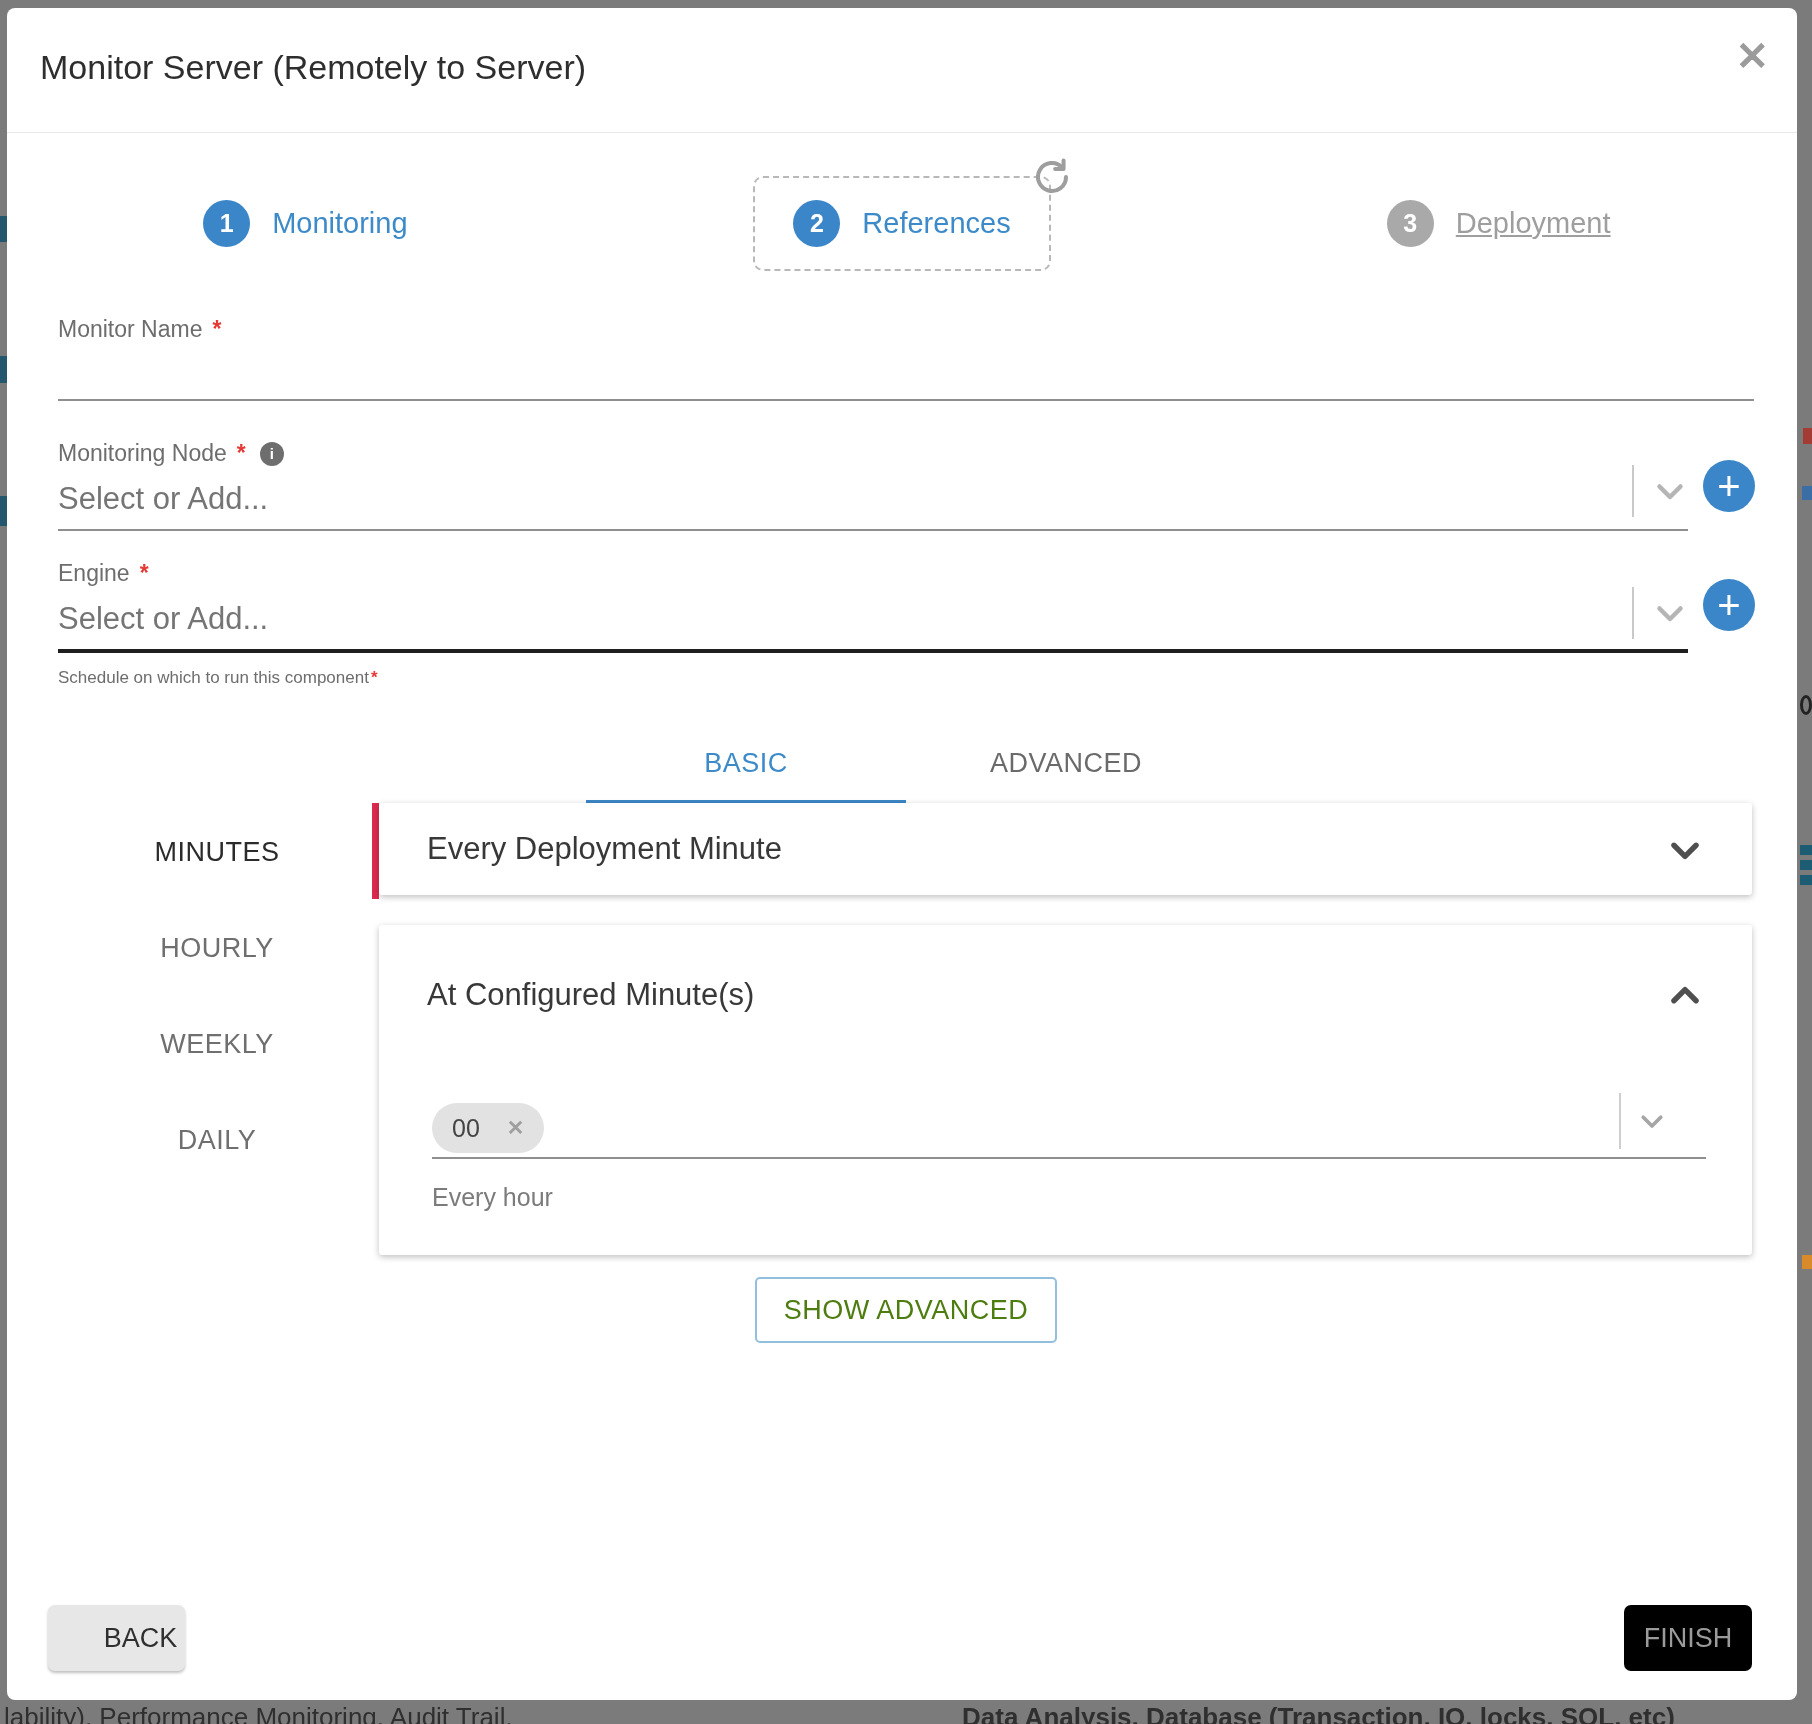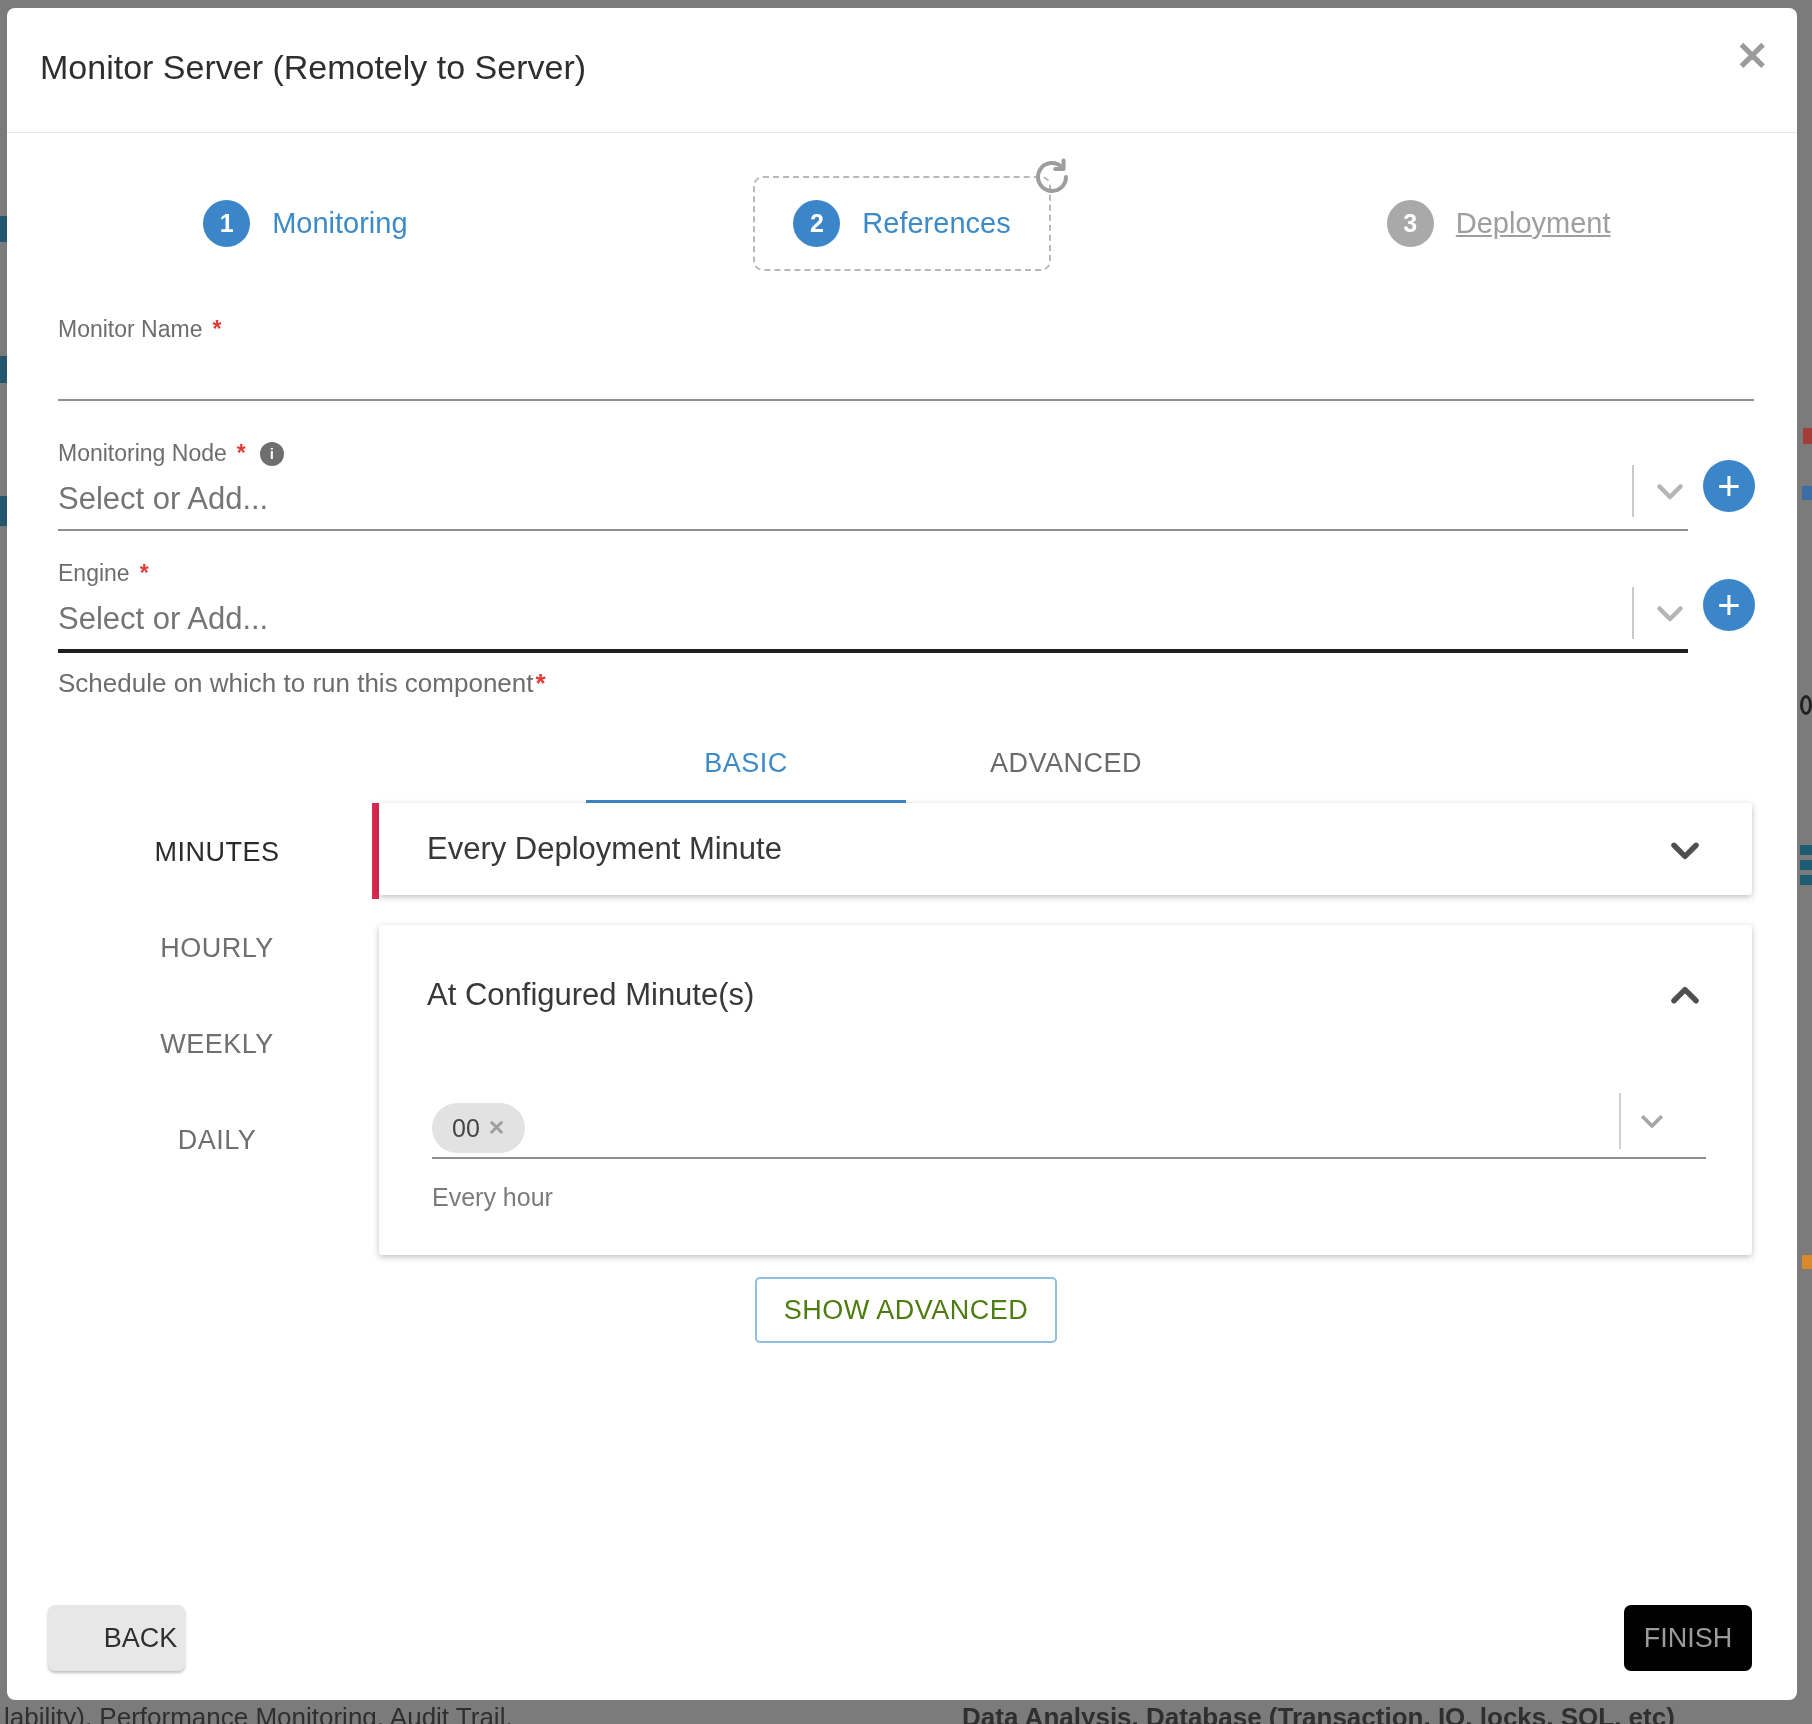--- a/index.html
+++ b/index.html
@@ -47,21 +47,21 @@
   .underline { width:100%; }
   .underline.thin  { border-bottom:2px solid #8f8f8f; }
   .underline.focus { border-bottom:4px solid #1f1f1f; }
   .select-adorn { position:absolute; right:0; bottom:14px; display:flex; align-items:center; }
   .vbar { width:2px; height:52px; background:#c9c9c9; margin-right:18px; }
   .chev { color:#b5b5b5; }
   .plus-btn { position:absolute; left:1696px; width:52px; height:52px; border-radius:50%; background:#3a86c8;
               color:#fff; display:flex; align-items:center; justify-content:center; font-size:40px; font-weight:400;
               box-shadow:0 0 0 8px rgba(255,255,255,.9); cursor:pointer; }
 
-  .schedule-label { position:absolute; left:51px; top:660px; font-size:26px; color:#6d6d6d; }
+  .schedule-label { position:absolute; left:51px; top:660px; font-size:17px; color:#6d6d6d; }
 
   
   .tabs { position:absolute; left:579px; top:716px; width:640px; height:80px; display:flex; border-bottom:1px solid #e2e2e2; }
   .tab { flex:1; display:flex; align-items:center; justify-content:center; font-size:27px; letter-spacing:.5px; cursor:pointer; }
   .tab.active { color:#3d8ac9; }
   .tab.idle { color:#6a6a6a; }
   .tab-indicator { position:absolute; left:0; bottom:-2px; width:320px; height:5px; background:#3d87c6; }
 
   
   .rail { position:absolute; left:100px; top:796px; width:220px; }
@@ -77,21 +77,21 @@
   .card1 .card-title { position:absolute; left:48px; top:0; height:92px; display:flex; align-items:center;
                        font-size:31px; color:#383838; }
   .card-chev { position:absolute; right:48px; color:#4f4f4f; }
   .card1 .card-chev { top:28px; }
 
   .card2 { top:917px; height:330px; }
   .card2 .card-title { position:absolute; left:48px; top:42px; height:56px; display:flex; align-items:center;
                        font-size:31px; color:#383838; }
   .card2 .card-chev { top:52px; }
 
-  .chip { position:absolute; left:53px; top:178px; height:50px; display:inline-flex; align-items:center; gap:8px;
+  .chip { position:absolute; left:53px; top:178px; height:50px; display:inline-flex; align-items:center; gap:27px;
           padding:0 20px; background:#e2e2e2; border-radius:26px; }
   .chip-value { font-size:25px; color:#444; }
   .chip-x { font-size:21px; font-weight:bold; color:#9e9e9e; cursor:pointer; }
   .chip-row-adorn { position:absolute; left:1240px; top:168px; display:flex; align-items:center; }
   .chip-row-adorn .vbar { height:56px; margin-right:16px; background:#cfcfcf; }
   .chip-row-adorn .chev { color:#a6a6a6; }
   .chip-underline { position:absolute; left:53px; top:232px; width:1274px; border-bottom:2px solid #8f8f8f; }
   .helper-text { position:absolute; left:53px; top:258px; font-size:25px; color:#7b7b7b; }
 
   .show-adv-btn { position:absolute; left:748px; top:1269px; width:302px; height:66px; background:#fff;

